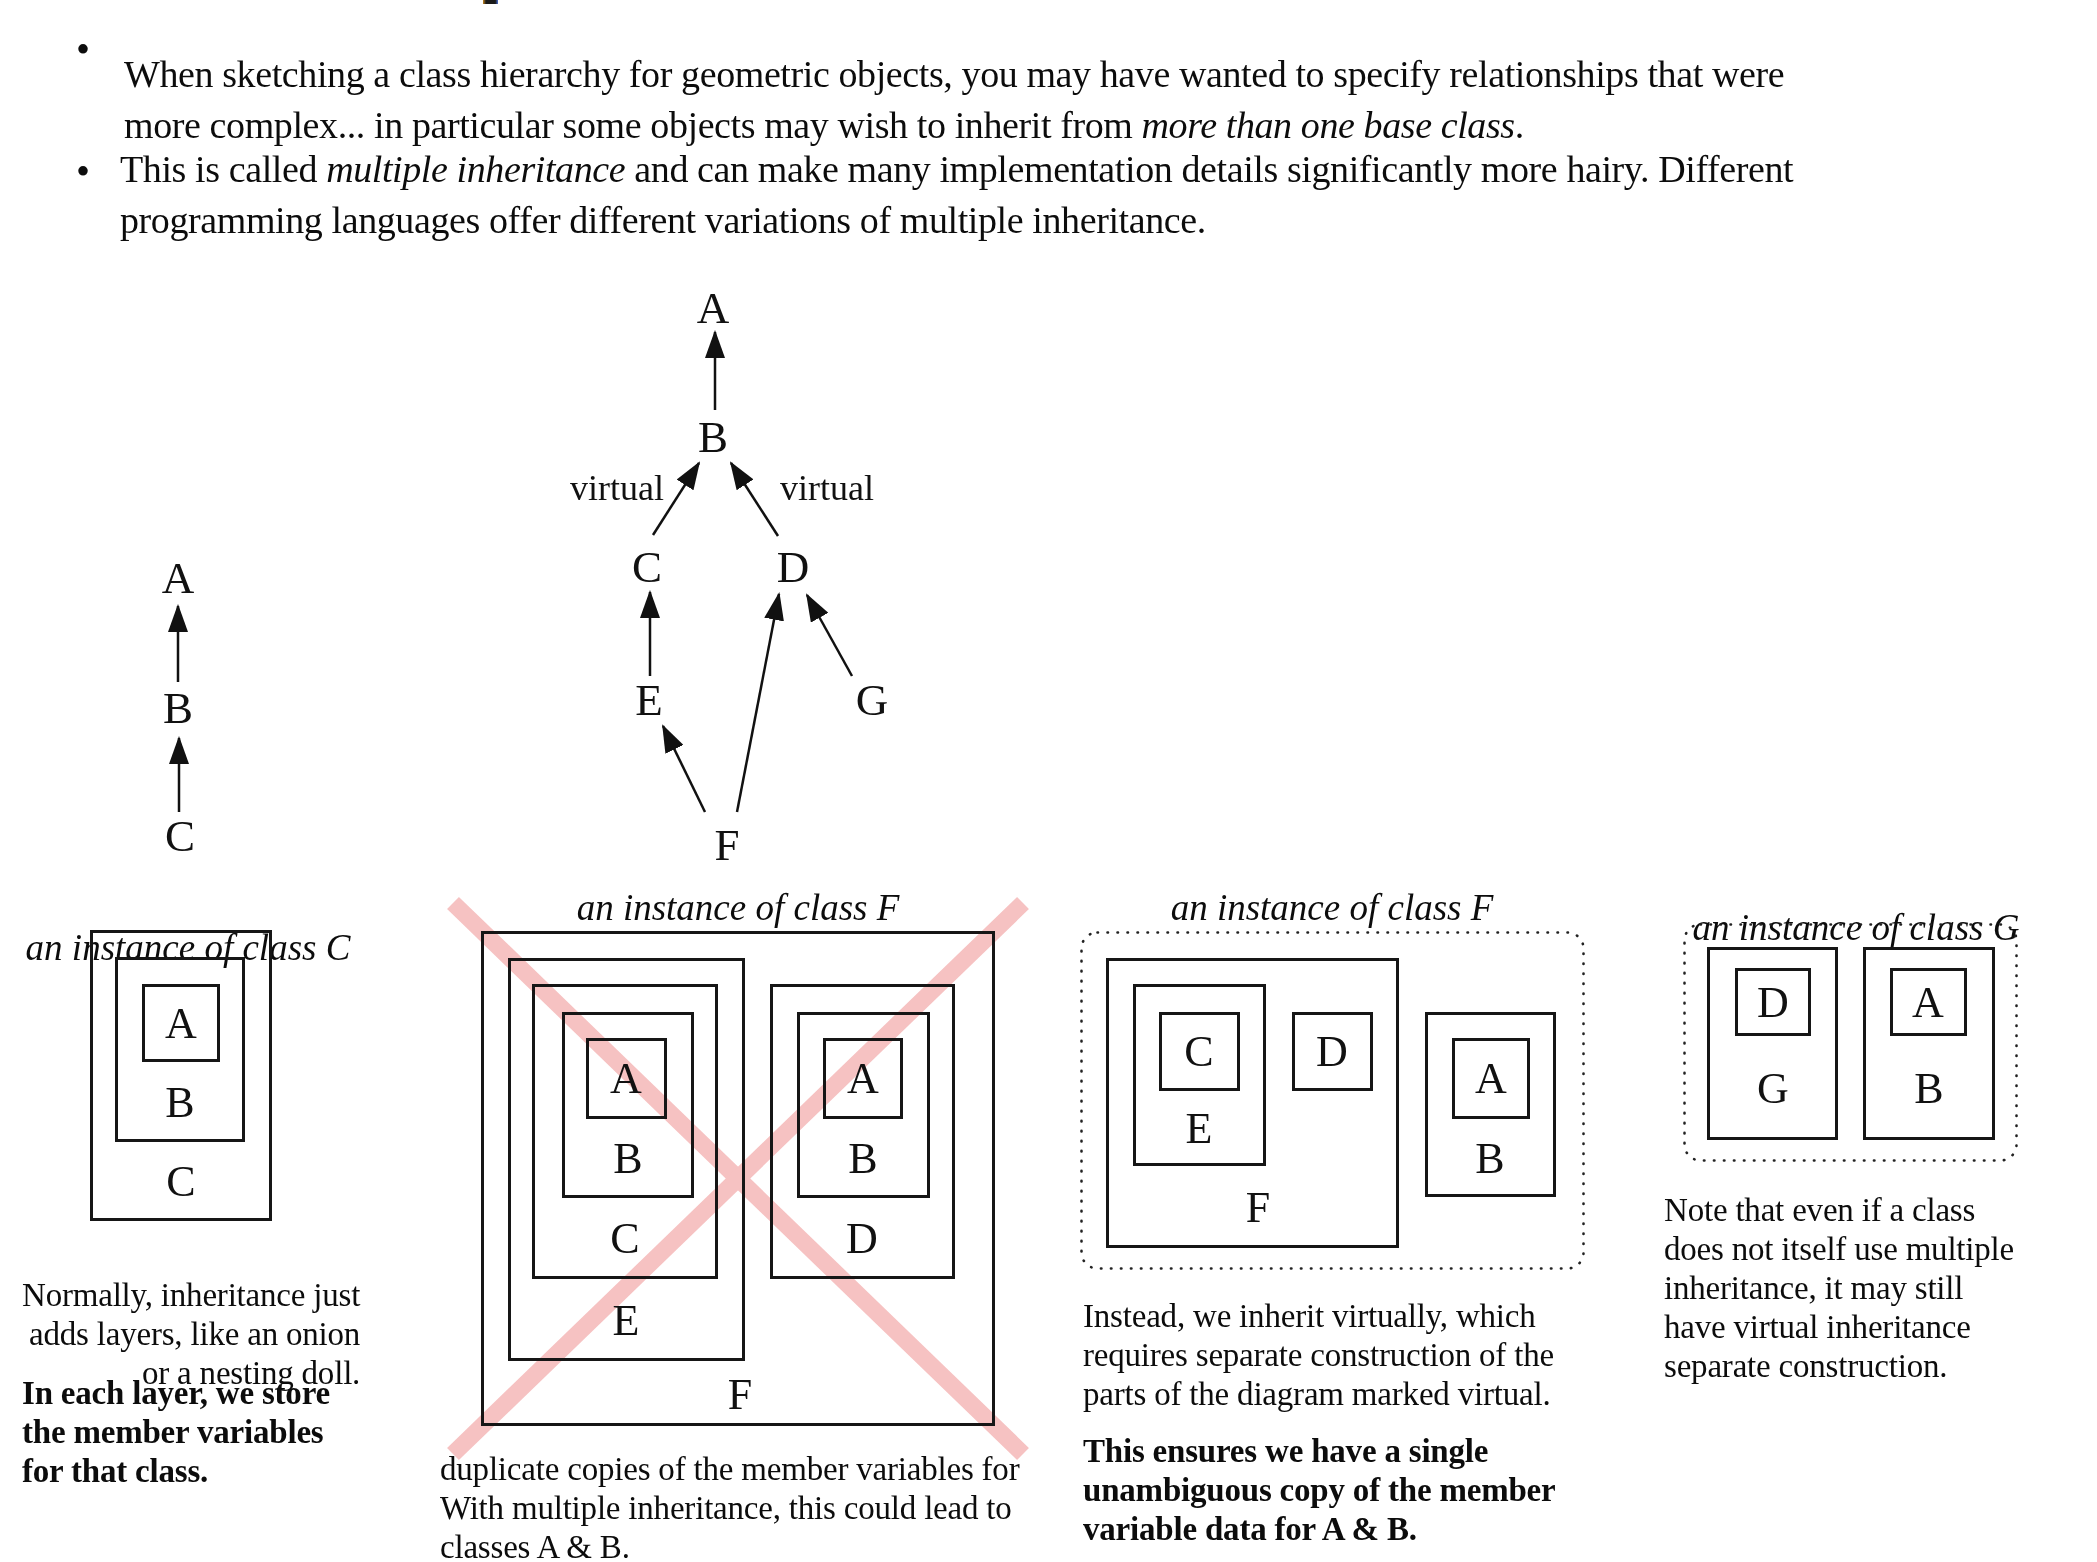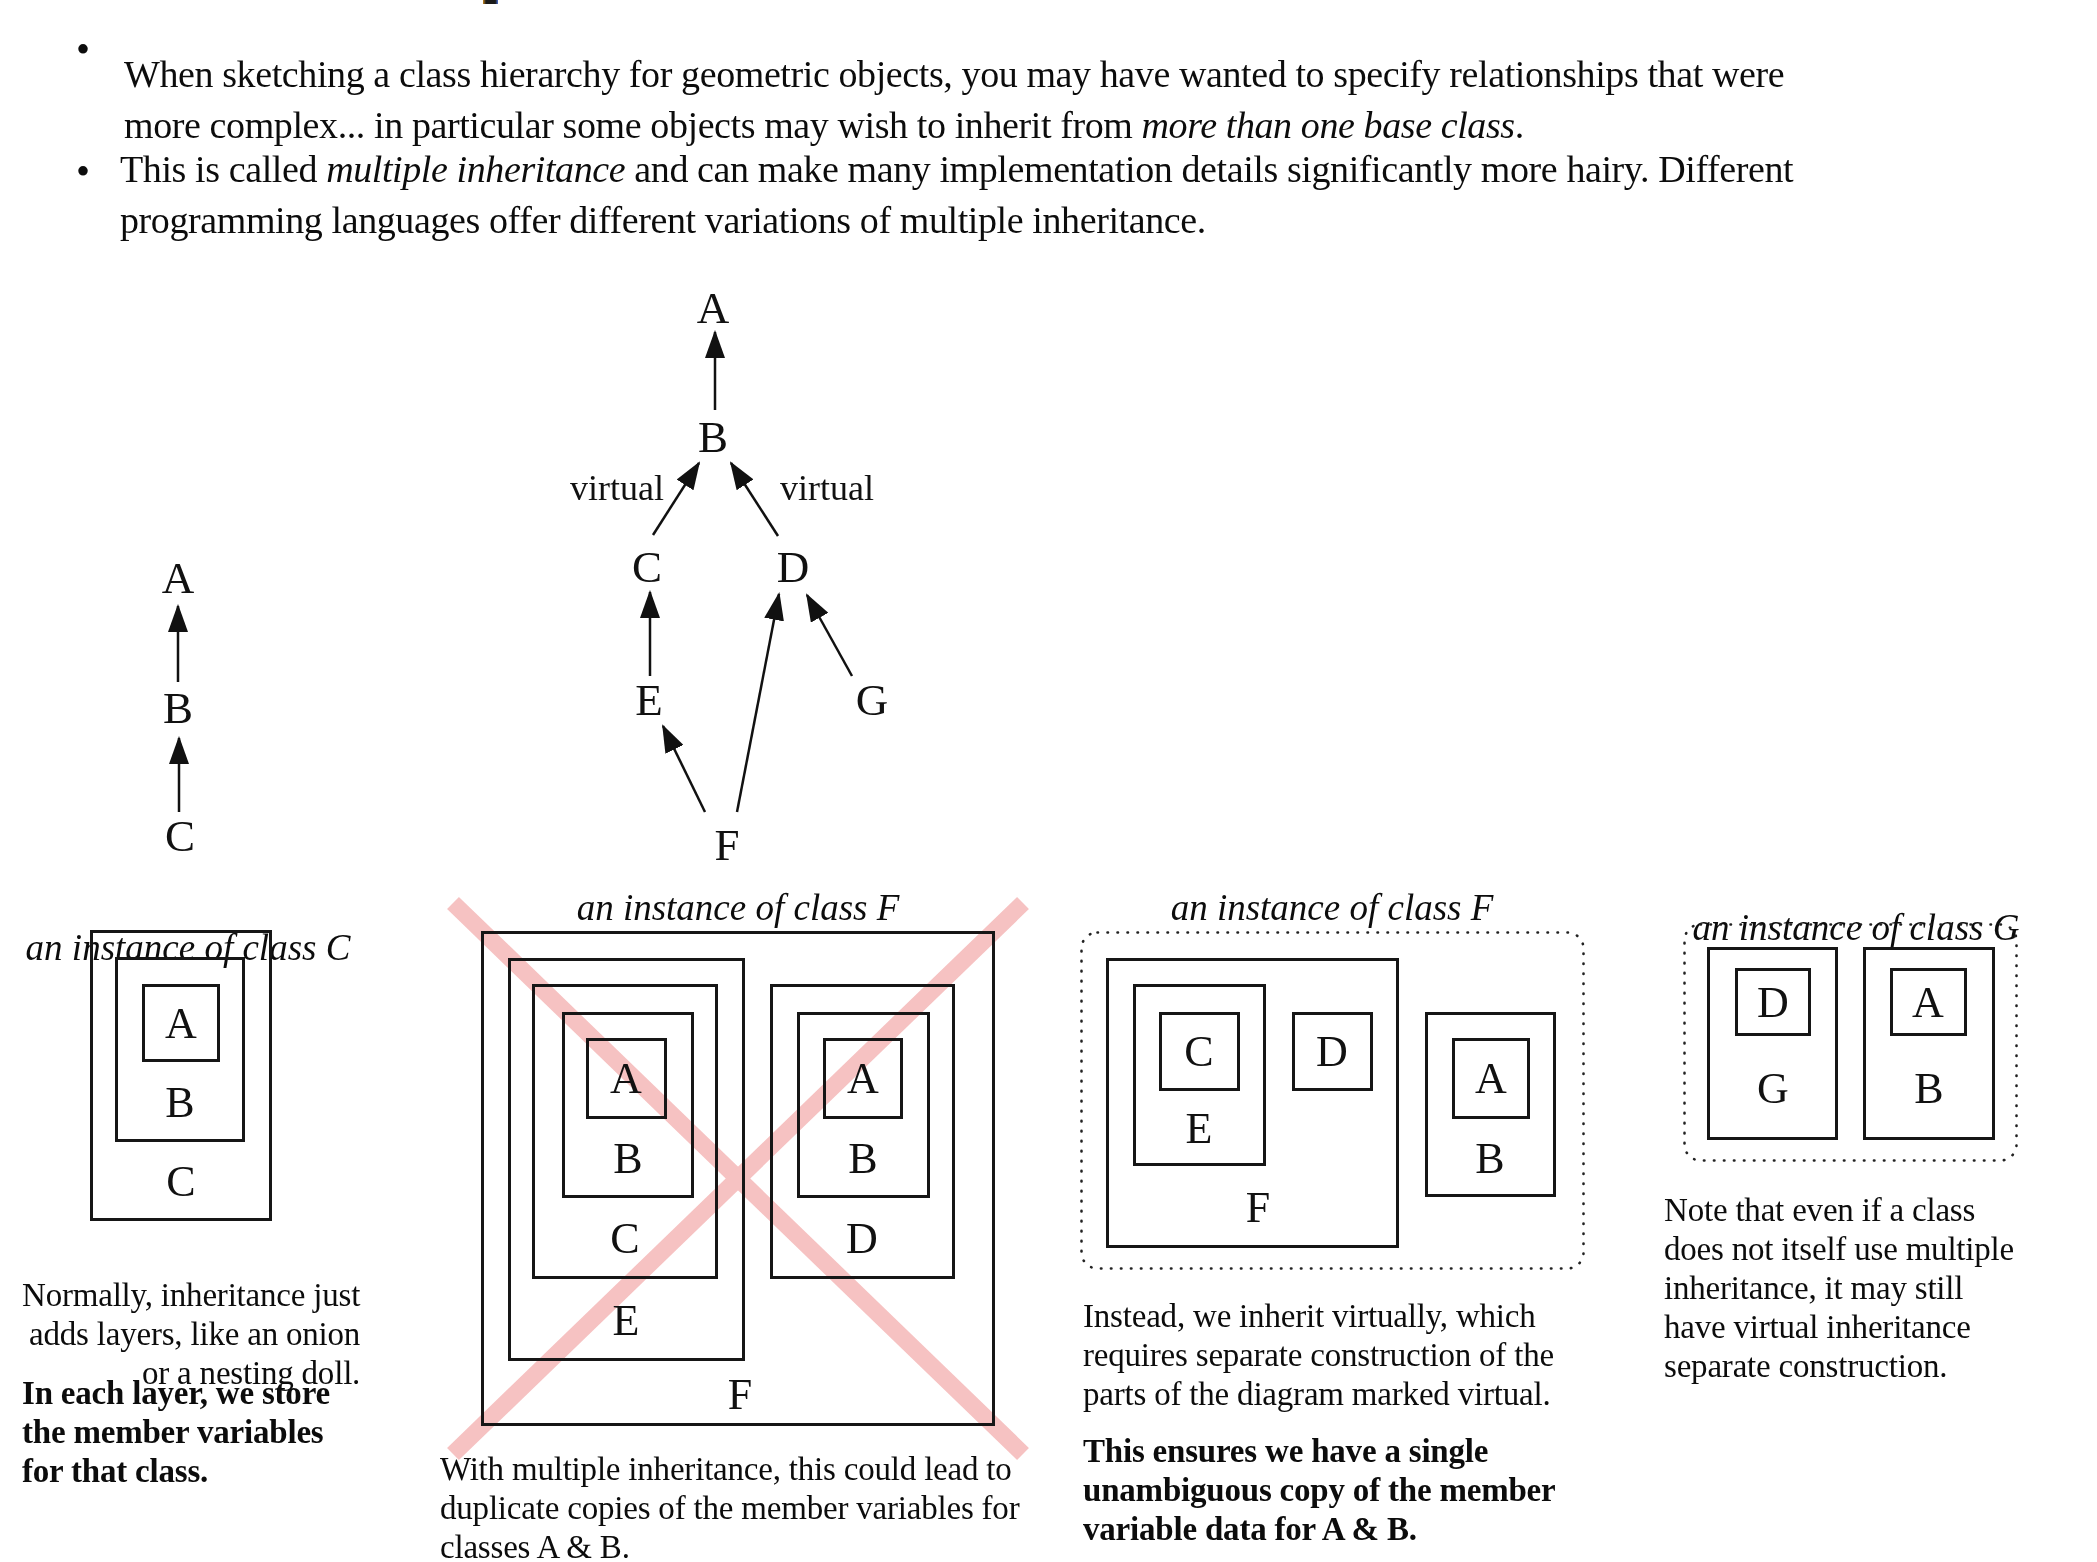--- a/index.html
+++ b/index.html
@@ -117,22 +117,22 @@
   <span class="lb" style="left:626px;top:1078px;">A</span>
   <span class="lb" style="left:628px;top:1158px;">B</span>
   <span class="lb" style="left:625px;top:1238px;">C</span>
   <span class="lb" style="left:626px;top:1320px;">E</span>
   <span class="lb" style="left:863px;top:1078px;">A</span>
   <span class="lb" style="left:863px;top:1158px;">B</span>
   <span class="lb" style="left:862px;top:1238px;">D</span>
   <span class="lb" style="left:740px;top:1394px;">F</span>
 
   <div class="para" style="left:440px;top:1450px;">
+    <span class="ln">duplicate copies of the member variables for</span>
     <span class="ln">With multiple inheritance, this could lead to</span>
-    <span class="ln">duplicate copies of the member variables for</span>
     <span class="ln">classes A &amp; B.</span>
   </div>
 
   <div class="sec-title" style="left:1332px;top:886px;">an instance of class F</div>
 
   <svg style="left:1080px;top:931px;" width="505" height="339" viewBox="0 0 505 339">
     <rect x="1.5" y="1.5" width="502" height="336" rx="16" fill="none" stroke="#222" stroke-width="2.6" stroke-linecap="round" stroke-dasharray="0.5 9.5"></rect>
   </svg>
 
   <div class="bx" style="left:1106px;top:958px;width:293px;height:290px;"></div>

